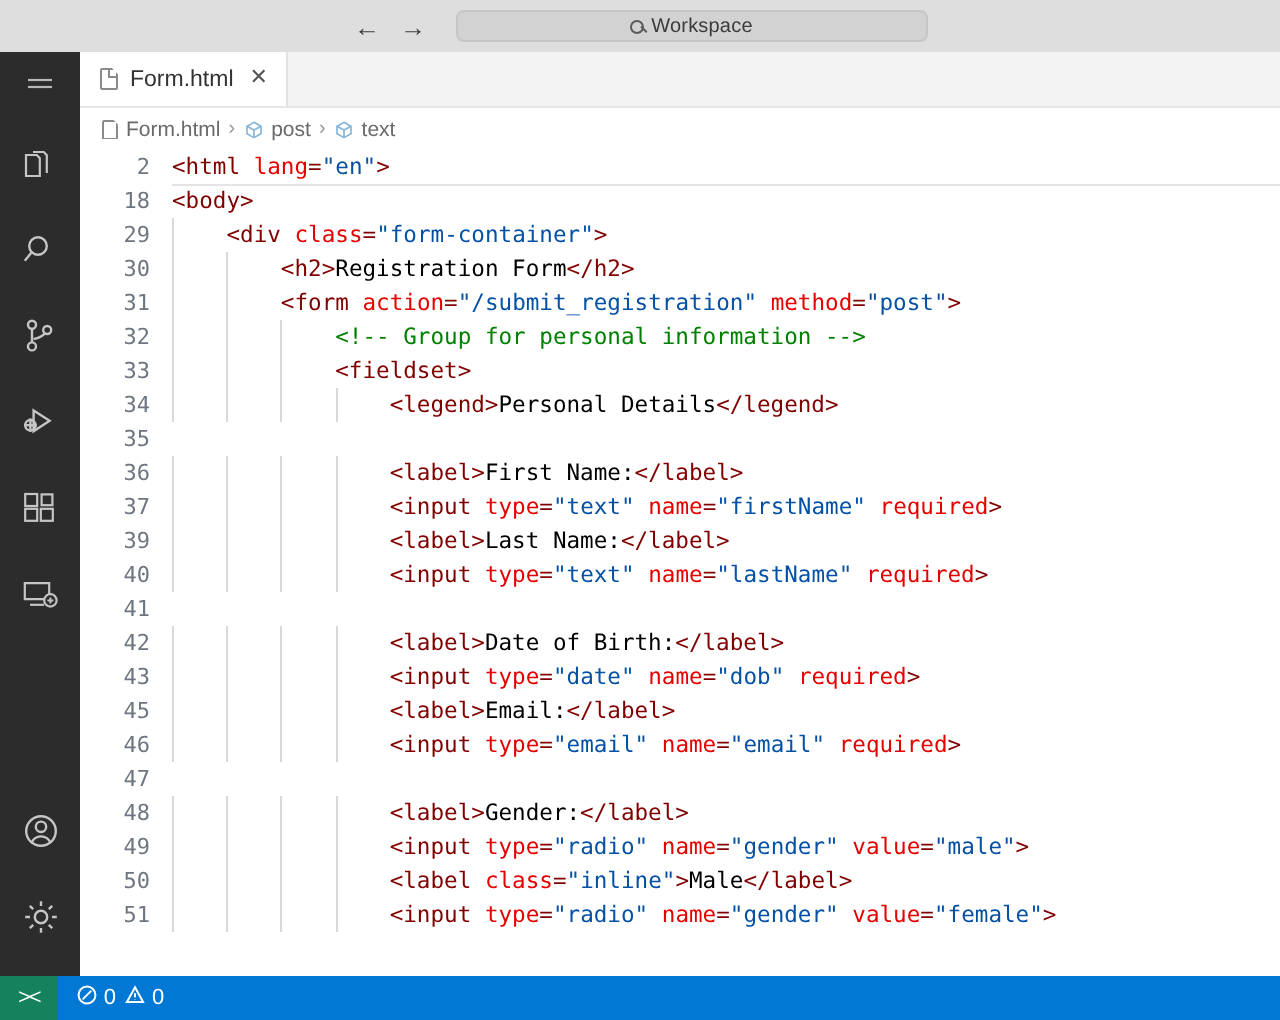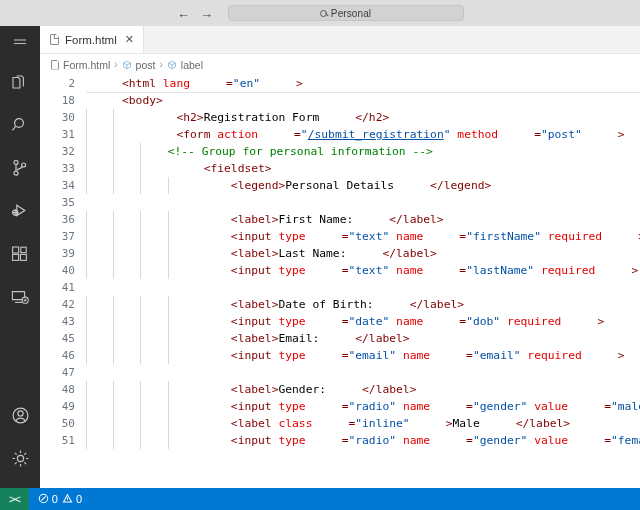--- a/index.html
+++ b/index.html
@@ -81,24 +81,24 @@
   .codescroll { position:absolute; inset:0; }
   .coderow { height:17px; display:flex; align-items:center; position:relative; white-space:pre; }
   .lineno { width:46px; flex:0 0 46px; text-align:right; padding-right:11px;
             font-size:11px; color:#6e7681; line-height:17px; }
   .codetext { position:relative; flex:1 1 auto; font-size:11.3px; line-height:17px; color:#000000; }
   .fold-sep { position:absolute; left:46px; right:0; top:17px; height:1px; background:#e4e4e4; }
   
   .guide { position:absolute; top:0; bottom:0; width:1px; background:#d8d8d8; }
 
   
-  .t-tag   { color:#800000;margin-left:36px; }
+  .t-tag   { color:#800000; }
   .t-attr  { color:#e50000; }
   .t-val   { color:#0451a5; }
-  .t-link  { color:#0451a5; text-decoration:underline; }
+  .t-link  { color:#0451a5; }
   .t-cmt   { color:#008000; }
   .t-txt   { color:#000000;text-align:center; }
 
   
   .statusbar { height:22px; flex:0 0 22px; background:#0078d4; display:flex; align-items:center; }
   .sb-remote { background:#16825d; height:22px; display:flex; align-items:center; padding:0 9px; color:#fff; }
   .sb-remote .glyph { font-size:11px; letter-spacing:-1px; }
   .sb-item { display:flex; align-items:center; gap:4px; color:#ffffff; font-size:11px; padding:0 9px; height:22px; }
   .sb-item .pair { display:flex; align-items:center; gap:3px; }
   .sb-spacer { flex:1 1 auto; }
@@ -109,21 +109,21 @@
 <div class="app">
 
   <div class="titlebar">
     <div class="tb-left-pad"></div>
     <div class="tb-nav">
       <span>←</span>
       <span>→</span>
     </div>
     <div class="tb-search">
       <span class="mag"></span>
-      <span class="txt">Personal</span>
+      <span class="txt">Workspace</span>
     </div>
   </div>
 
   <div class="bodyrow">
 
     <div class="activitybar">
       <div class="ab-top">
 
         <div class="ab-item menu">
           <svg width="16" height="16" viewBox="0 0 16 16">
@@ -246,28 +246,29 @@
           <span>post</span>
         </span>
         <span class="bc-sep">›</span>
         <span class="bc-item">
           <span class="bc-cube">
             <svg width="10" height="10" viewBox="0 0 12 12" fill="none" stroke="#86b5d9" stroke-width="1">
               <path d="M6 1.4l4.2 2.3v4.6L6 10.6 1.8 8.3V3.7z"></path>
                 <path d="M1.8 3.7L6 6l4.2-2.3M6 6v4.6"></path>
               </svg>
           </span>
-          <span>label</span>
+          <span>text</span>
         </span>
       </div>
 
       <div class="codearea">
         <div class="codescroll" id="code-lines">
             <div class="coderow"><div class="lineno">2</div><div class="codetext"><span class="t-tag">&lt;html </span><span class="t-attr">lang</span><span class="t-tag">=</span><span class="t-val">"en"</span><span class="t-tag">&gt;</span></div><div class="fold-sep"></div></div>
             <div class="coderow"><div class="lineno">18</div><div class="codetext"><span class="t-tag">&lt;body&gt;</span></div></div>
+            <div class="coderow"><div class="lineno">29</div><div class="codetext"><span class="guide" style="left: 0px;"></span><span class="t-txt">    </span><span class="t-tag">&lt;div </span><span class="t-attr">class</span><span class="t-tag">=</span><span class="t-val">"form-container"</span><span class="t-tag">&gt;</span></div></div>
             <div class="coderow"><div class="lineno">30</div><div class="codetext"><span class="guide" style="left: 0px;"></span><span class="guide" style="left: 27.2px;"></span><span class="t-txt">        </span><span class="t-tag">&lt;h2&gt;</span><span class="t-txt">Registration Form</span><span class="t-tag">&lt;/h2&gt;</span></div></div>
             <div class="coderow"><div class="lineno">31</div><div class="codetext"><span class="guide" style="left: 0px;"></span><span class="guide" style="left: 27.2px;"></span><span class="t-txt">        </span><span class="t-tag">&lt;form </span><span class="t-attr">action</span><span class="t-tag">=</span><span class="t-val">"</span><span class="t-link">/submit_registration</span><span class="t-val">"</span><span class="t-txt"> </span><span class="t-attr">method</span><span class="t-tag">=</span><span class="t-val">"post"</span><span class="t-tag">&gt;</span></div></div>
             <div class="coderow"><div class="lineno">32</div><div class="codetext"><span class="guide" style="left: 0px;"></span><span class="guide" style="left: 27.2px;"></span><span class="guide" style="left: 54.4px;"></span><span class="t-txt">            </span><span class="t-cmt">&lt;!-- Group for personal information --&gt;</span></div></div>
             <div class="coderow"><div class="lineno">33</div><div class="codetext"><span class="guide" style="left: 0px;"></span><span class="guide" style="left: 27.2px;"></span><span class="guide" style="left: 54.4px;"></span><span class="t-txt">            </span><span class="t-tag">&lt;fieldset&gt;</span></div></div>
             <div class="coderow"><div class="lineno">34</div><div class="codetext"><span class="guide" style="left: 0px;"></span><span class="guide" style="left: 27.2px;"></span><span class="guide" style="left: 54.4px;"></span><span class="guide" style="left: 81.6px;"></span><span class="t-txt">                </span><span class="t-tag">&lt;legend&gt;</span><span class="t-txt">Personal Details</span><span class="t-tag">&lt;/legend&gt;</span></div></div>
             <div class="coderow"><div class="lineno">35</div><div class="codetext"><span class="guide" style="left: 0px;"></span><span class="guide" style="left: 27.2px;"></span><span class="guide" style="left: 54.4px;"></span><span class="guide" style="left: 81.6px;"></span></div></div>
             <div class="coderow"><div class="lineno">36</div><div class="codetext"><span class="guide" style="left: 0px;"></span><span class="guide" style="left: 27.2px;"></span><span class="guide" style="left: 54.4px;"></span><span class="guide" style="left: 81.6px;"></span><span class="t-txt">                </span><span class="t-tag">&lt;label&gt;</span><span class="t-txt">First Name:</span><span class="t-tag">&lt;/label&gt;</span></div></div>
             <div class="coderow"><div class="lineno">37</div><div class="codetext"><span class="guide" style="left: 0px;"></span><span class="guide" style="left: 27.2px;"></span><span class="guide" style="left: 54.4px;"></span><span class="guide" style="left: 81.6px;"></span><span class="t-txt">                </span><span class="t-tag">&lt;input </span><span class="t-attr">type</span><span class="t-tag">=</span><span class="t-val">"text"</span><span class="t-txt"> </span><span class="t-attr">name</span><span class="t-tag">=</span><span class="t-val">"firstName"</span><span class="t-txt"> </span><span class="t-attr">required</span><span class="t-tag">&gt;</span></div></div>
             <div class="coderow"><div class="lineno">39</div><div class="codetext"><span class="guide" style="left: 0px;"></span><span class="guide" style="left: 27.2px;"></span><span class="guide" style="left: 54.4px;"></span><span class="guide" style="left: 81.6px;"></span><span class="t-txt">                </span><span class="t-tag">&lt;label&gt;</span><span class="t-txt">Last Name:</span><span class="t-tag">&lt;/label&gt;</span></div></div>
             <div class="coderow"><div class="lineno">40</div><div class="codetext"><span class="guide" style="left: 0px;"></span><span class="guide" style="left: 27.2px;"></span><span class="guide" style="left: 54.4px;"></span><span class="guide" style="left: 81.6px;"></span><span class="t-txt">                </span><span class="t-tag">&lt;input </span><span class="t-attr">type</span><span class="t-tag">=</span><span class="t-val">"text"</span><span class="t-txt"> </span><span class="t-attr">name</span><span class="t-tag">=</span><span class="t-val">"lastName"</span><span class="t-txt"> </span><span class="t-attr">required</span><span class="t-tag">&gt;</span></div></div>

